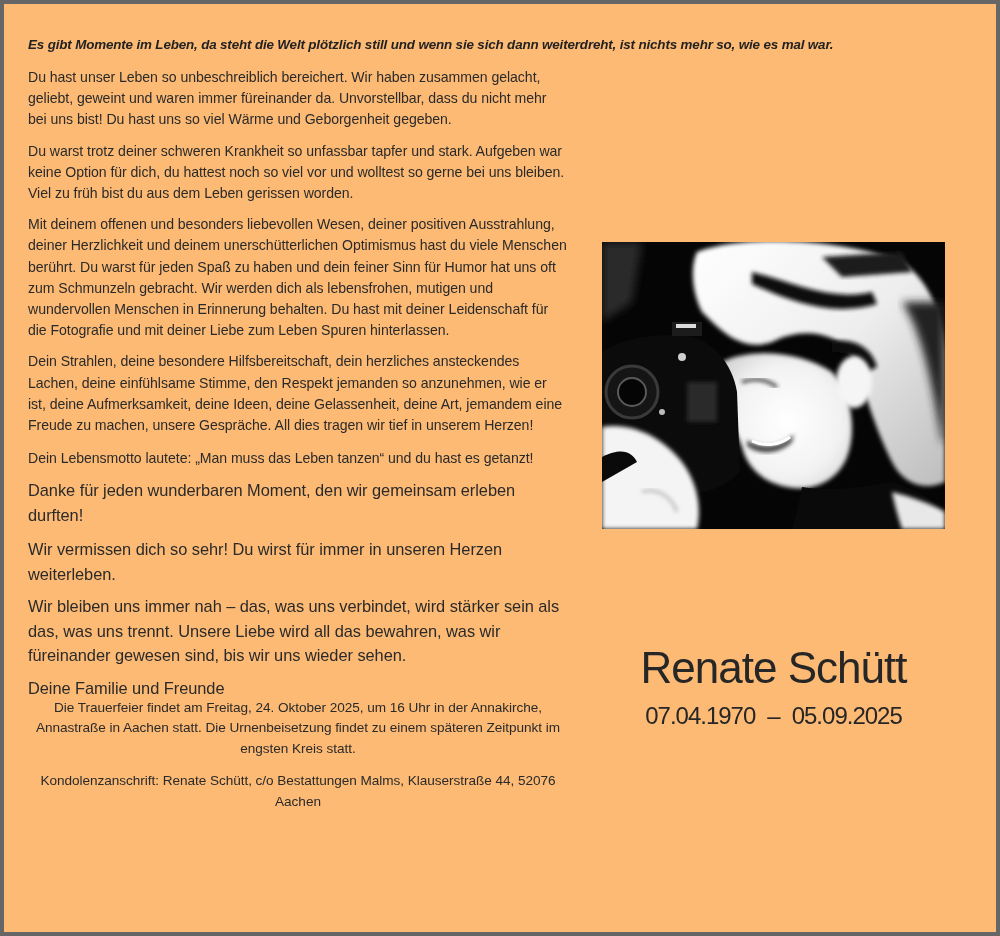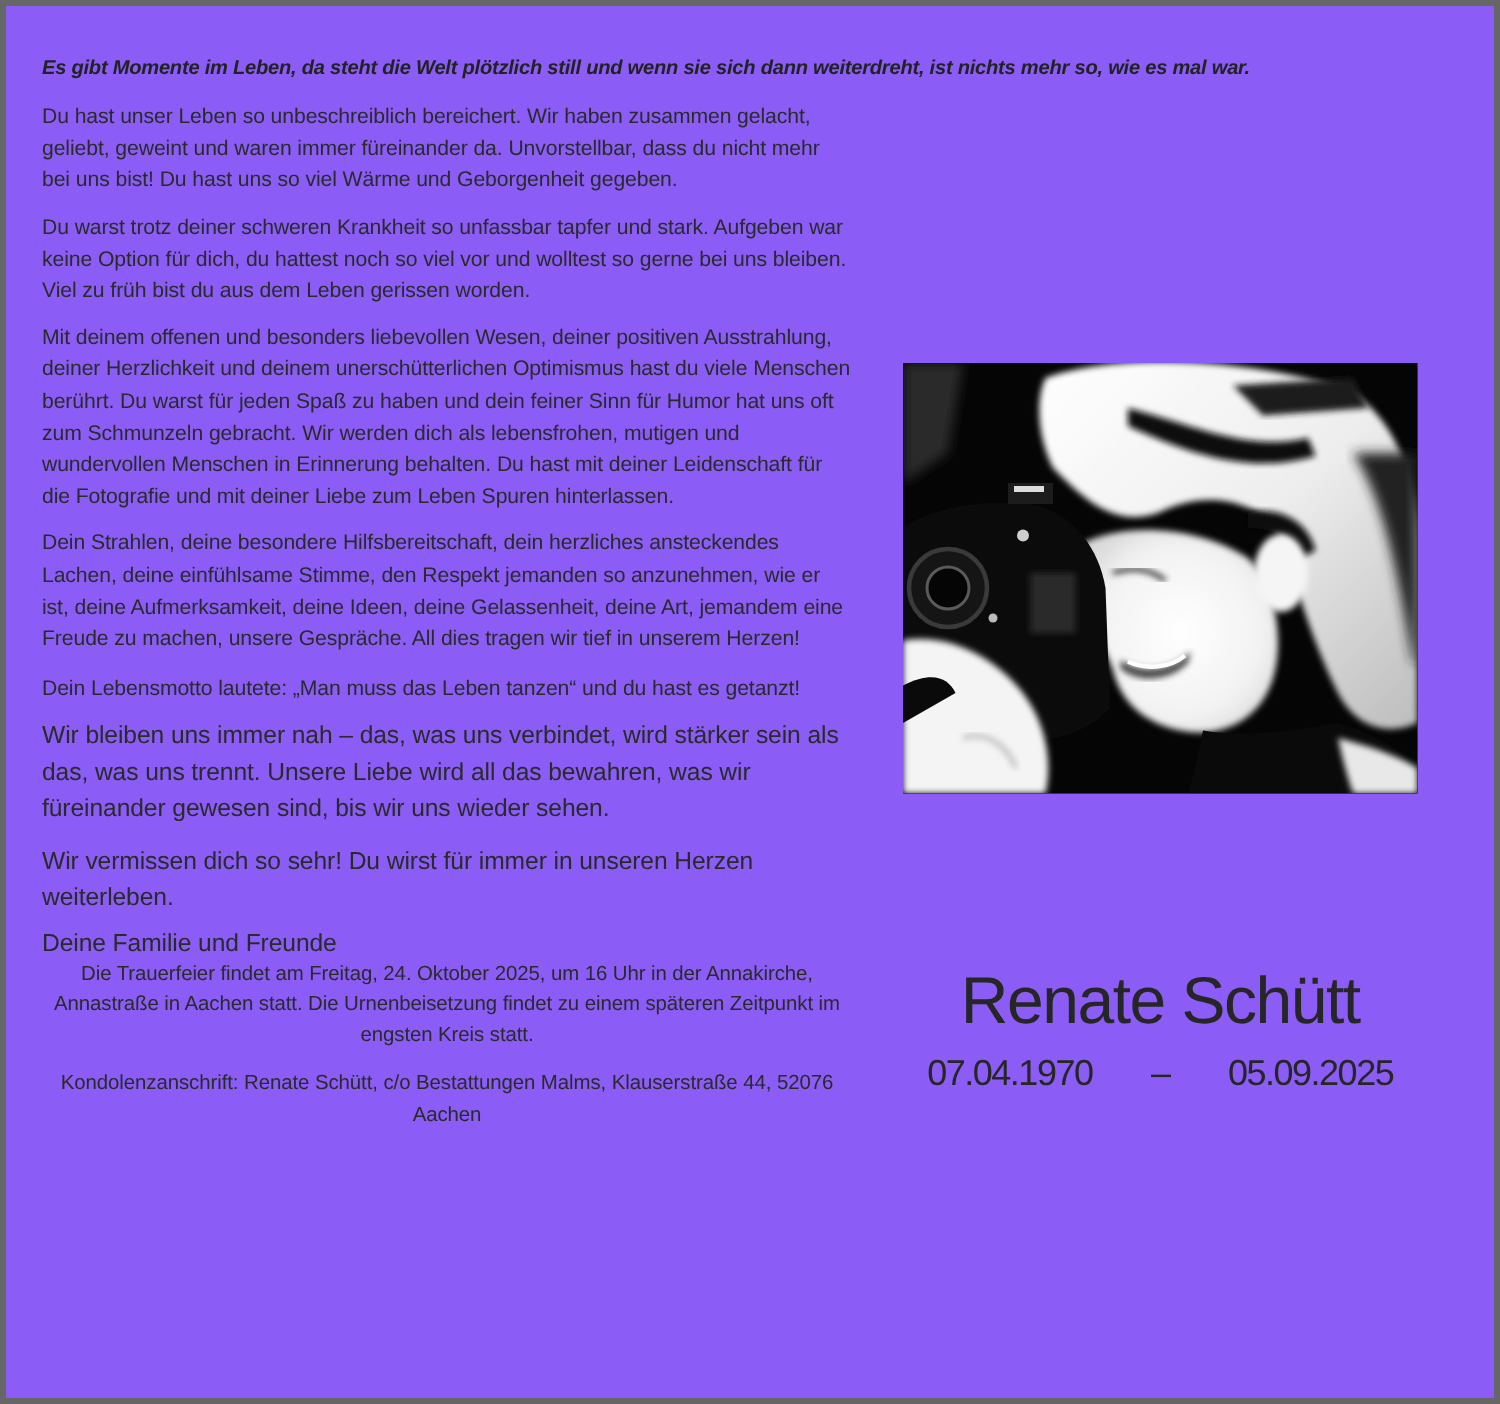--- a/index.html
+++ b/index.html
@@ -14,21 +14,21 @@
       overflow: hidden;
       font-family: "Liberation Sans", "DejaVu Sans", sans-serif;
       color: #222222;
     }
     .page {
       position: absolute;
       left: 4px;
       top: 4px;
       width: 992px;
       height: 928px;
-      background: #8b5cf6;
+      background: #fdba74;
     }
     .headline {
       position: absolute;
       left: 24px;
       top: 33px;
       width: 960px;
       font-size: 13.4px;
       font-weight: bold;
       font-style: italic;
       line-height: 16px;
@@ -97,39 +97,40 @@
       letter-spacing: -1px;
       font-weight: normal;
     }
     .dates {
       margin-top: 8px;
       font-size: 24px;
       line-height: 28px;
       color: #262626;
       display: flex;
       justify-content: center;
-      gap: 39px;
+      gap: 12px;
       letter-spacing: -1px;
     }
   </style>
 </head>
 <body>
 
 <div class="page">
 
   <div class="headline">Es gibt Momente im Leben, da steht die Welt plötzlich still und wenn sie sich dann weiterdreht, ist nichts mehr so, wie es mal war.</div>
 
   <div class="left-col">
     <p class="para">Du hast unser Leben so unbeschreiblich bereichert. Wir haben zusammen gelacht, geliebt, geweint und waren immer füreinander da. Unvorstellbar, dass du nicht mehr bei uns bist! Du hast uns so viel Wärme und Geborgenheit gegeben.</p>
     <p class="para">Du warst trotz deiner schweren Krankheit so unfassbar tapfer und stark. Aufgeben war  keine Option für dich, du hattest noch so viel vor und wolltest so gerne bei uns bleiben. Viel zu früh bist du aus dem Leben gerissen worden.</p>
     <p class="para">Mit deinem offenen und besonders liebevollen Wesen, deiner positiven Ausstrahlung, deiner Herzlichkeit und deinem unerschütterlichen Optimismus hast du viele Menschen berührt. Du warst für jeden Spaß zu haben und dein feiner Sinn für Humor hat uns oft zum Schmunzeln gebracht. Wir werden dich als lebensfrohen, mutigen und wundervollen Menschen in Erinnerung behalten. Du hast mit deiner Leidenschaft für die Fotografie und mit deiner Liebe zum Leben Spuren hinterlassen.</p>
     <p class="para">Dein Strahlen, deine besondere Hilfsbereitschaft, dein herzliches ansteckendes Lachen, deine einfühlsame Stimme, den Respekt jemanden so anzunehmen, wie er ist, deine Aufmerksamkeit, deine Ideen, deine Gelassenheit, deine Art, jemandem eine Freude zu machen, unsere Gespräche. All dies tragen wir tief in unserem Herzen!</p>
     <p class="para motto">Dein Lebensmotto lautete: „Man muss das Leben tanzen“ und du hast es getanzt!</p>
+    <p class="para large">Danke für jeden wunderbaren Moment, den wir gemeinsam erleben durften!</p>
+    <p class="para large" style="margin-bottom:8px;">Wir vermissen dich so sehr! Du wirst für immer in unseren Herzen weiterleben.</p>
     <p class="para large">Wir bleiben uns immer nah – das, was uns verbindet, wird stärker sein als das, was uns trennt. Unsere Liebe wird all das bewahren, was wir füreinander gewesen sind, bis wir uns wieder sehen.</p>
-    <p class="para large" style="margin-bottom:8px;">Wir vermissen dich so sehr! Du wirst für immer in unseren Herzen weiterleben.</p>
     <p class="para signature">Deine Familie und Freunde</p>
     <p class="para small">Die Trauerfeier findet am Freitag, 24. Oktober 2025, um 16 Uhr in der Annakirche, Annastraße in Aachen statt. Die Urnenbeisetzung findet zu einem späteren Zeitpunkt im engsten Kreis statt.</p>
     <p class="para small">Kondolenzanschrift: Renate Schütt, c/o Bestattungen Malms, Klauserstraße 44, 52076 Aachen</p>
   </div>
 
   <div class="photo" role="img" aria-label="Black-and-white portrait of a smiling blonde woman looking through a camera">
     <svg viewBox="0 0 343 287" preserveAspectRatio="none" xmlns="http://www.w3.org/2000/svg">
       <defs>
         <radialGradient id="faceGlow" cx="0.5" cy="0.5" r="0.6">
           <stop offset="0" stop-color="#ffffff"></stop>

